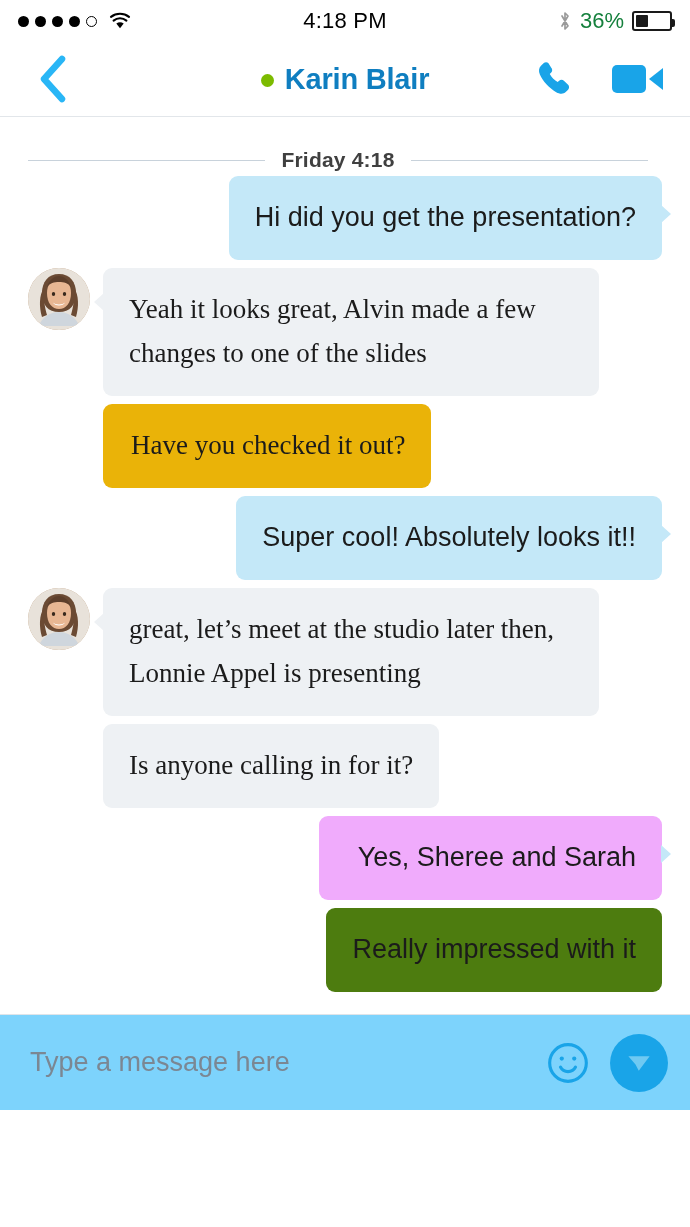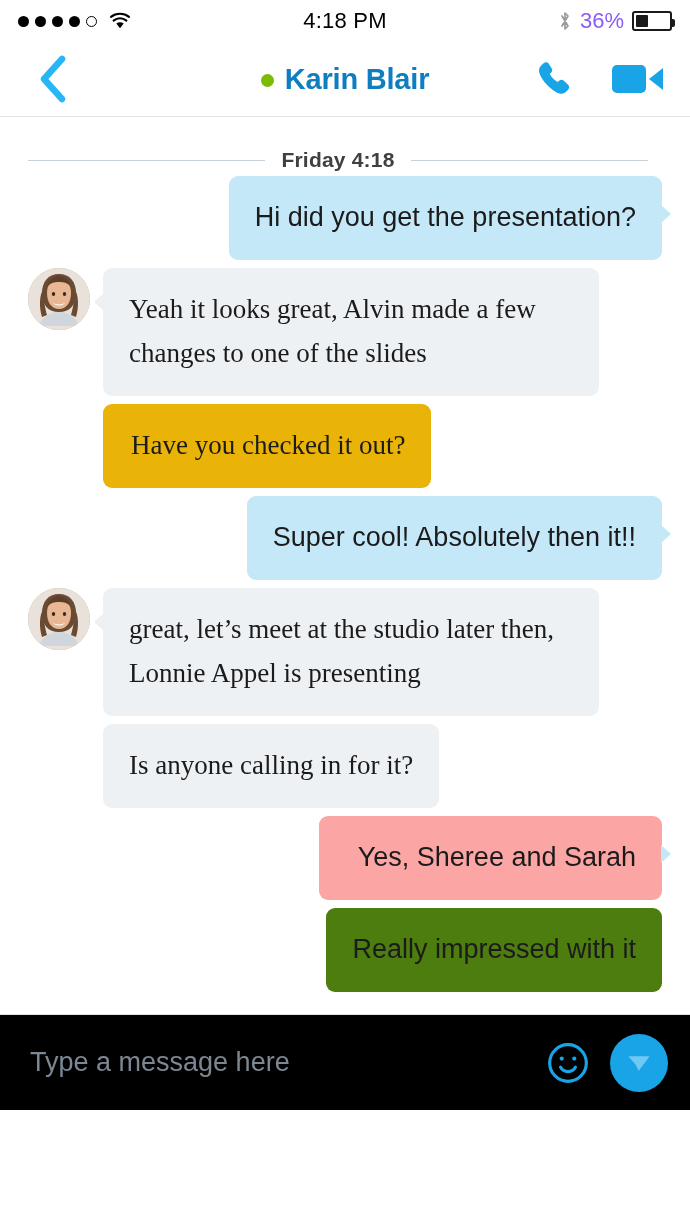--- a/index.html
+++ b/index.html
@@ -24,21 +24,21 @@
   .dot.empty { background:#fff; border:1.6px solid #000; }
   .wifi { width:24px; height:18px; display:block; margin-left:4px; }
   .sb-center {
     position:absolute; left:0; right:0; text-align:center;
     font-size:22px; color:#000; letter-spacing:.2px;
   }
   .sb-right {
     margin-left:auto; display:flex; align-items:center; gap:8px;
   }
   .bt { width:14px; height:22px; display:block; }
-  .batt-pct { font-size:22px; color:#8b5cf6; }
+  .batt-pct { font-size:22px; color:#15803d; }
   .batt {
     width:40px; height:20px; border:2px solid #1a1a1a; border-radius:3px;
     position:relative; display:flex; align-items:center; padding:2px;
   }
   .batt:after {
     content:""; position:absolute; right:-5px; top:6px;
     width:3px; height:8px; background:#1a1a1a; border-radius:0 2px 2px 0;
   }
   .batt-fill { height:100%; background:#1a1a1a; border-radius:1px; }
 
@@ -120,21 +120,21 @@
     border-top:9px solid transparent;
     border-bottom:9px solid transparent;
     border-left:10px solid #c4e8f8;
   }
 
   
   .composer {
     flex:0 0 96px; height:96px;
     border-top:1px solid #dfe4e9;
     display:flex; align-items:center;
-    padding:0 22px 0 30px; background:#000000; gap:18px;
+    padding:0 22px 0 30px; background:#7dd3fc; gap:18px;
   }
   .msg-input {
     flex:1 1 auto; border:0; outline:0; background:transparent;
     font-family:"Liberation Sans", sans-serif;
     font-size:27px; color:#5d6b78;
   }
   .msg-input::placeholder { color:#7b8793; opacity:1; }
   .emoji-btn { cursor:pointer; display:flex; align-items:center; justify-content:center; width:48px; height:48px; }
   .send-btn {
     width:58px; height:58px; border-radius:50%; background:#19a4e8;
@@ -239,21 +239,21 @@
   </svg>
             </div>
           </div>
           <div class="bubble in tail" style="background: rgb(238, 241, 244);">Yeah it looks great, Alvin made a few changes to one of the slides</div>
         </div>
         <div class="row in">
           <div class="avatar-slot"></div>
           <div class="bubble in" style="background: #eab308; padding-left: 28px;">Have you checked it out?</div>
         </div>
         <div class="row out">
-          <div class="bubble out tail" style="background: rgb(196, 232, 248);">Super cool! Absolutely then it!!</div>
+          <div class="bubble out tail" style="background: rgb(196, 232, 248);">Super cool! Absolutely looks it!!</div>
         </div>
         <div class="row in">
           <div class="avatar-slot">
             <div class="avatar">
               <svg viewBox="0 0 62 62">
     <defs>
                   <clipPath id="cc">
                     <circle cx="31" cy="31" r="31"></circle>
                   </clipPath>
                 </defs>
@@ -272,21 +272,21 @@
   </svg>
             </div>
           </div>
           <div class="bubble in tail" style="background: rgb(238, 241, 244);">great, let’s meet at the studio later then, Lonnie Appel is presenting</div>
         </div>
         <div class="row in">
           <div class="avatar-slot"></div>
           <div class="bubble in" style="background: rgb(238, 241, 244);">Is anyone calling in for it?</div>
         </div>
         <div class="row out">
-          <div class="bubble out tail" style="background: #fca5a5; padding-left: 39px;">Yes, Sheree and Sarah</div>
+          <div class="bubble out tail" style="background: #f0abfc; padding-left: 39px;">Yes, Sheree and Sarah</div>
         </div>
         <div class="row out">
           <div class="bubble out" style="background: #4d7c0f;">Really impressed with it</div>
         </div>
       </div>
   </div>
 
   <div class="composer">
     <input class="msg-input" type="text" placeholder="Type a message here" style="">
     <div class="emoji-btn">

